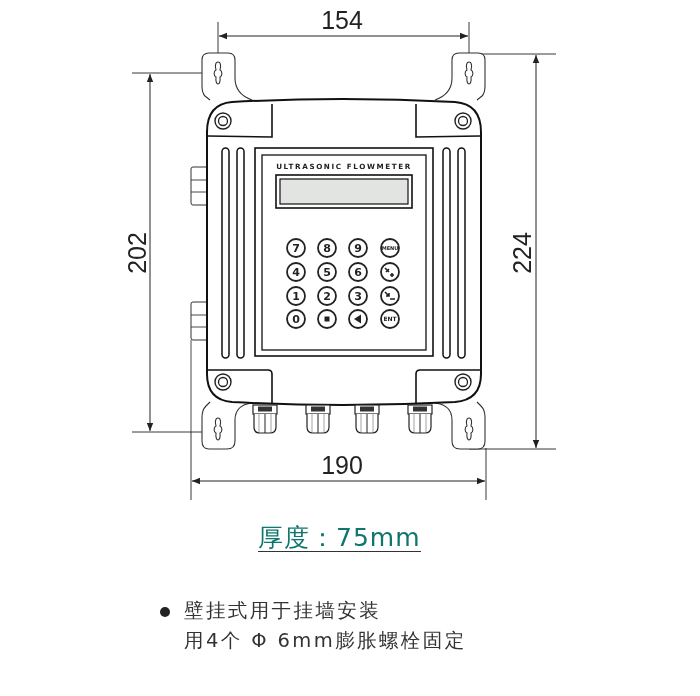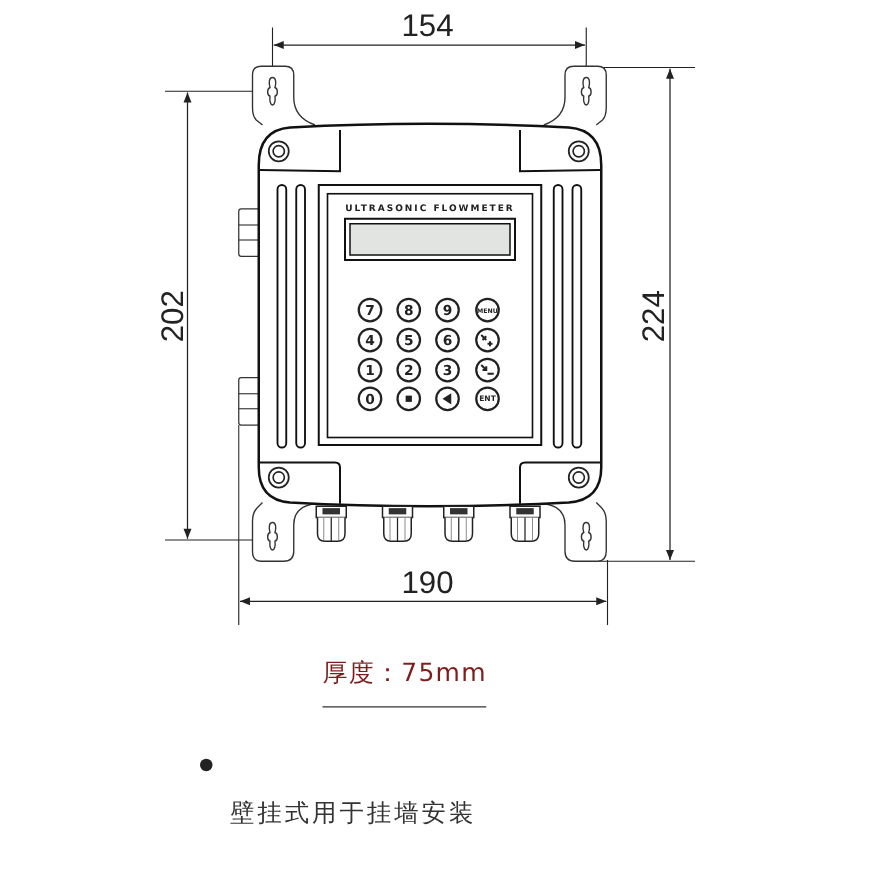--- a/index.html
+++ b/index.html
@@ -5,26 +5,26 @@
     html, body { margin: 0; padding: 0; background: #ffffff; }
     body { width: 700px; height: 696px; position: relative; overflow: hidden;
            font-family: "DejaVu Sans", "Liberation Sans", sans-serif; color: #222; }
     svg { position: absolute; left: 0; top: 0; }
     .dim { font-family: "Liberation Sans", "DejaVu Sans", sans-serif; font-size: 25px; fill: #222; }
     .brand { font-family: "DejaVu Sans", sans-serif; font-size: 7.2px; font-weight: bold; letter-spacing: 1.6px; fill: #222; }
     .key-txt { font-family: "DejaVu Sans", sans-serif; font-size: 11px; font-weight: bold; fill: #222; }
     .key-small { font-family: "DejaVu Sans", sans-serif; font-size: 5px; font-weight: bold; fill: #222; }
     .thickness {
       position: absolute; left: 258px; top: 527px;
-      font-size: 20px; letter-spacing: 1px; color: #7f1d1d;
-      border-bottom: 1.4px solid #333; padding-bottom: 16px; line-height: 22px;
+      font-size: 25px; letter-spacing: 1px; color: #0f766e;
+      border-bottom: 1.4px solid #333; padding-bottom: 2px; line-height: 22px;
     }
     .notes { position: absolute; left: 162px; top: 596px; font-size: 19.5px; letter-spacing: 2.4px; line-height: 30px; color: #333; }
     .bullet { position: absolute; left: -2px; top: 11px; width: 10px; height: 10px; border-radius: 50%; background: #222; }
-    .note-line { margin-left: 22px; white-space: nowrap; margin-top: 40px; }
+    .note-line { margin-left: 22px; white-space: nowrap; }
   </style>
 </head>
 <body>
 
 <svg width="700" height="696" viewBox="0 0 700 696" xmlns="http://www.w3.org/2000/svg">
   <defs>
     <marker id="arr" viewBox="0 0 10 10" refX="10" refY="5" markerWidth="11" markerHeight="8" orient="auto-start-reverse">
       <path d="M0,1 L10,5 L0,9 z" fill="#222"></path>
     </marker>
     <g id="keyhole">
@@ -211,13 +211,14 @@
     <use href="#gland" x="367" y="405"></use>
     <use href="#gland" x="420" y="405"></use>
   </g>
 </svg>
 
 <div class="thickness">厚度：75mm</div>
 
 <div class="notes">
   <span class="bullet"></span>
   <div class="note-line">壁挂式用于挂墙安装</div>
+  <div class="note-line">用4个 Φ 6mm膨胀螺栓固定</div>
 </div>
 
 </body></html>

